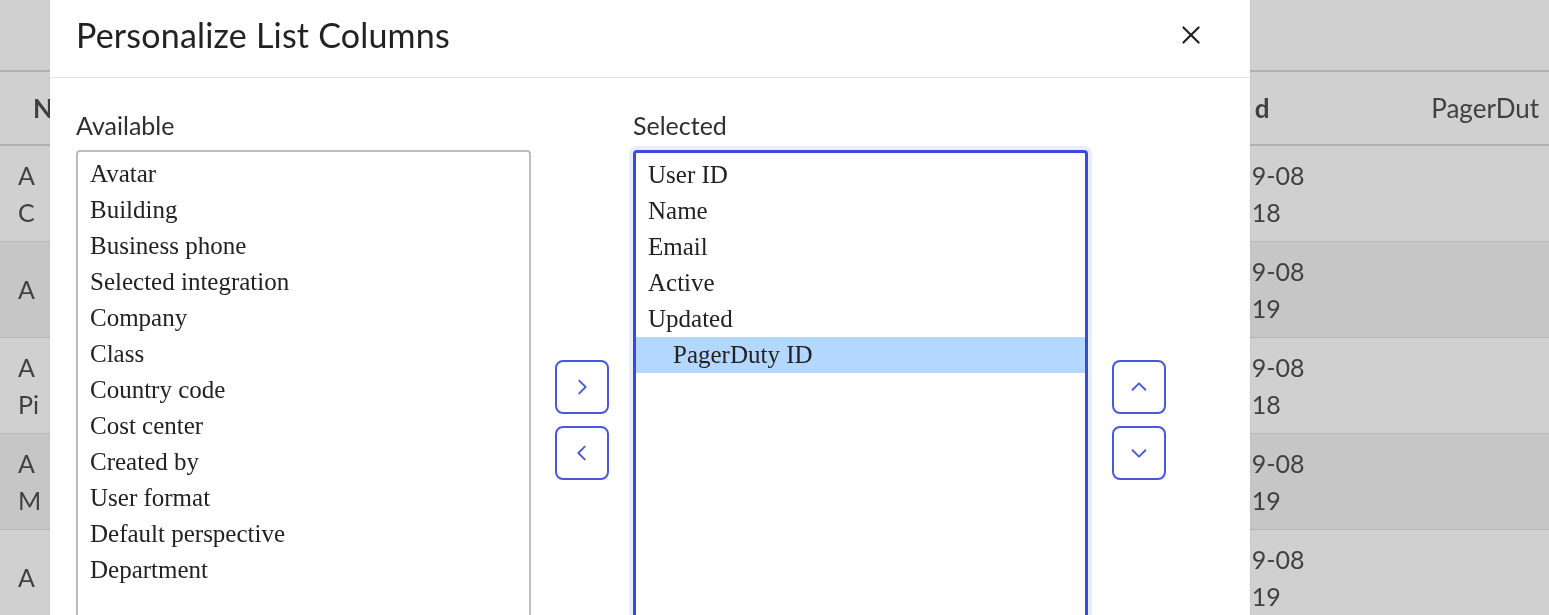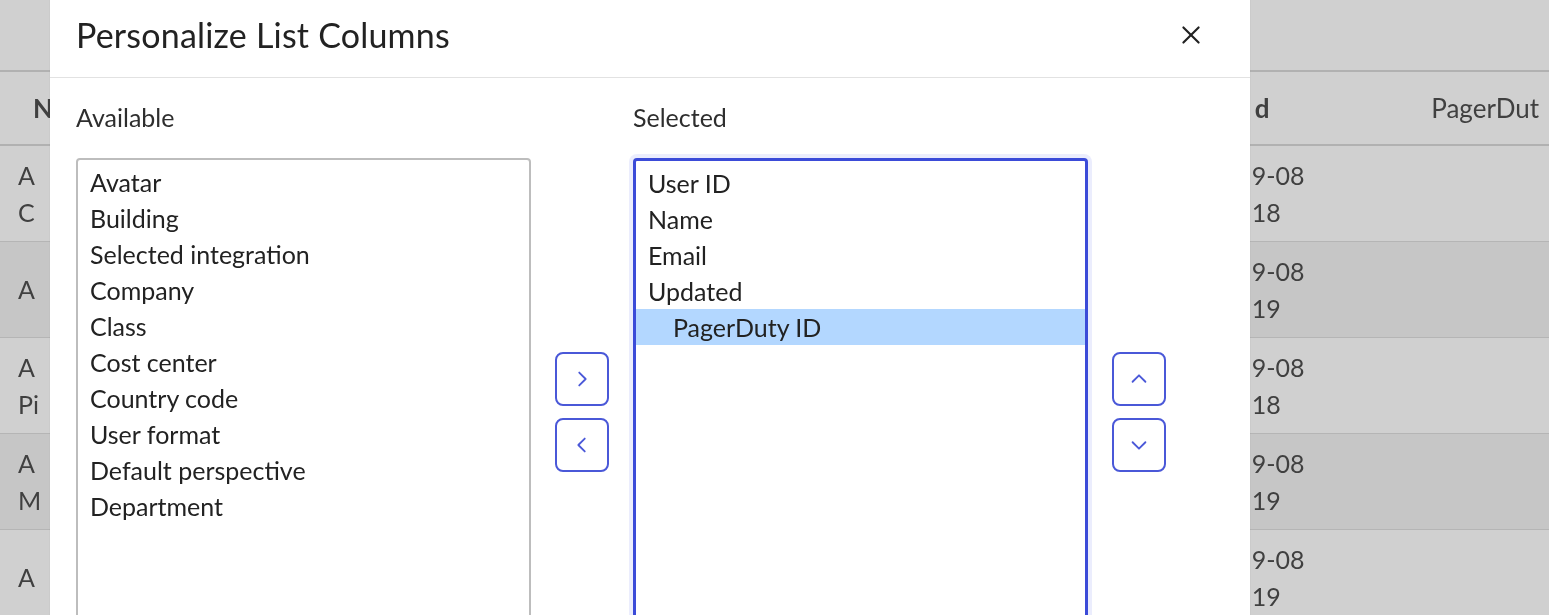--- a/index.html
+++ b/index.html
@@ -58,20 +58,21 @@
     position: absolute;
     top: 0;
     left: 50px;
     width: 1200px;
     height: 615px;
     background: #fff;
     z-index: 2;
     box-shadow: 0 0 0 1px rgba(0,0,0,0.02);
     display: flex;
     flex-direction: column;
+    gap: 8px;
   }
   .modal-header {
     display: flex;
     align-items: center;
     justify-content: space-between;
     padding: 14px 40px 22px 26px;
     border-bottom: 1px solid #e2e2e2;
   }
   .modal-title {
     font-size: 34px;
@@ -97,21 +98,21 @@
   }
 
   .column {
     display: flex;
     flex-direction: column;
     flex: 0 0 auto;
   }
   .column-label {
     font-size: 25px;
     color: #2e2e2e;
-    margin-bottom: 26px;
+    margin-bottom: 10px;
   }
   .listbox {
     width: 455px;
     height: 475px;
     border: 2px solid #bdbdbd;
     border-radius: 4px;
     background: #fff;
     overflow-y: auto;
     padding: 4px 0;
   }
@@ -119,20 +120,21 @@
     border: 3px solid #3b4bd8;
     box-shadow: 0 0 0 4px rgba(90,110,235,0.12);
   }
   .listbox .item {
     font-size: 25px;
     line-height: 36px;
     padding: 0 12px;
     white-space: nowrap;
     cursor: pointer;
     color: #222;
+    font-family: Liberation Serif, serif;
   }
   .listbox .item.selected {
     background: #b3d7ff;
     padding-left: 37px;
   }
 
   
   .listbox::-webkit-scrollbar { width: 14px; }
   .listbox::-webkit-scrollbar-thumb {
     background: #9e9e9e; border-radius: 7px;
@@ -219,25 +221,27 @@
     </button>
   </div>
 
   <div class="modal-body">
 
     <div class="column">
       <div class="column-label">Available</div>
       <div class="listbox" id="available-list" role="listbox">
           <div class="item">Avatar</div>
           <div class="item">Building</div>
+          <div class="item">Business phone</div>
           <div class="item">Selected integration</div>
           <div class="item">Company</div>
           <div class="item">Class</div>
+          <div class="item">Country code</div>
           <div class="item">Cost center</div>
-          <div class="item">Country code</div>
+          <div class="item">Created by</div>
           <div class="item">User format</div>
           <div class="item">Default perspective</div>
           <div class="item">Department</div>
         </div>
     </div>
 
     <div class="btn-stack">
       <button class="sq-btn" aria-label="Add">
         <svg width="22" height="22" viewBox="0 0 24 24" fill="none" stroke="currentColor" stroke-width="2" stroke-linecap="round" stroke-linejoin="round">
             <polyline points="9 5 16 12 9 19"></polyline>
@@ -249,20 +253,21 @@
           </svg>
       </button>
     </div>
 
     <div class="column">
       <div class="column-label">Selected</div>
       <div class="listbox focused" id="selected-list" role="listbox">
           <div class="item">User ID</div>
           <div class="item">Name</div>
           <div class="item">Email</div>
+          <div class="item">Active</div>
           <div class="item">Updated</div>
           <div class="item selected">PagerDuty ID</div>
         </div>
     </div>
 
     <div class="btn-stack">
       <button class="sq-btn" aria-label="Move up">
         <svg width="22" height="22" viewBox="0 0 24 24" fill="none" stroke="currentColor" stroke-width="2" stroke-linecap="round" stroke-linejoin="round">
             <polyline points="5 15 12 8 19 15"></polyline>
           </svg>

